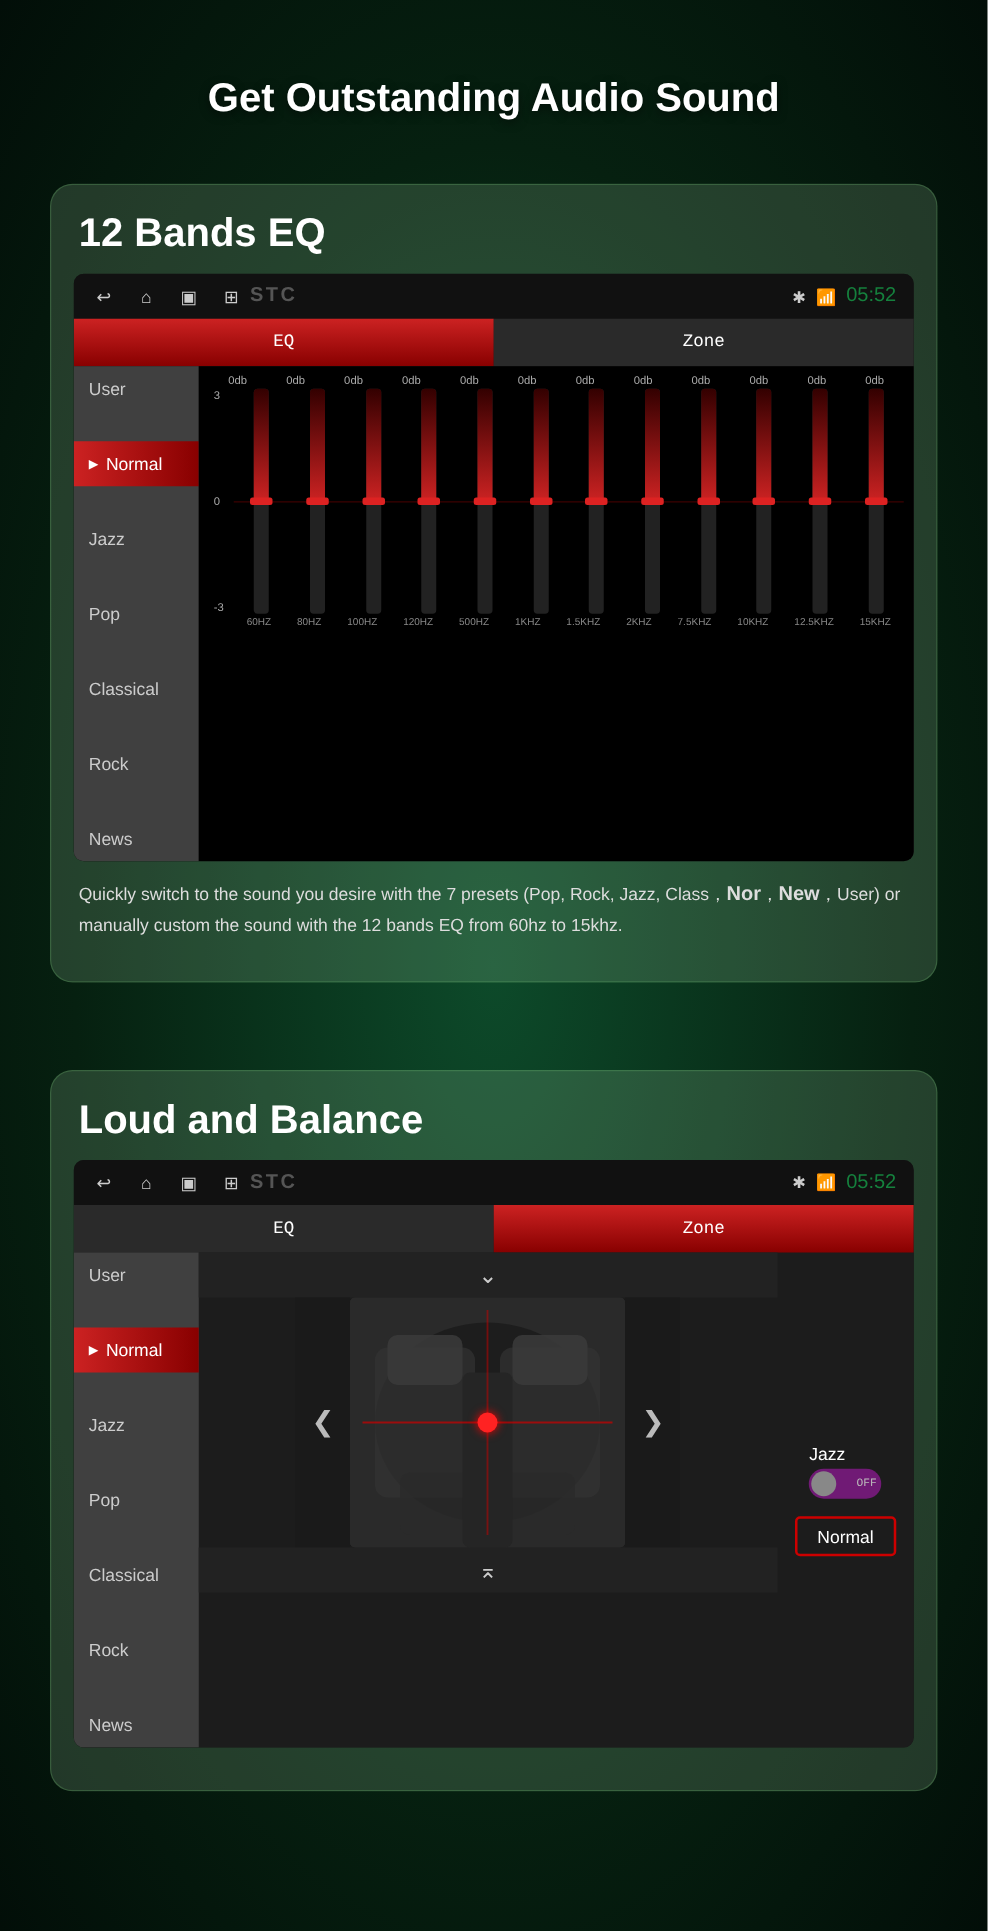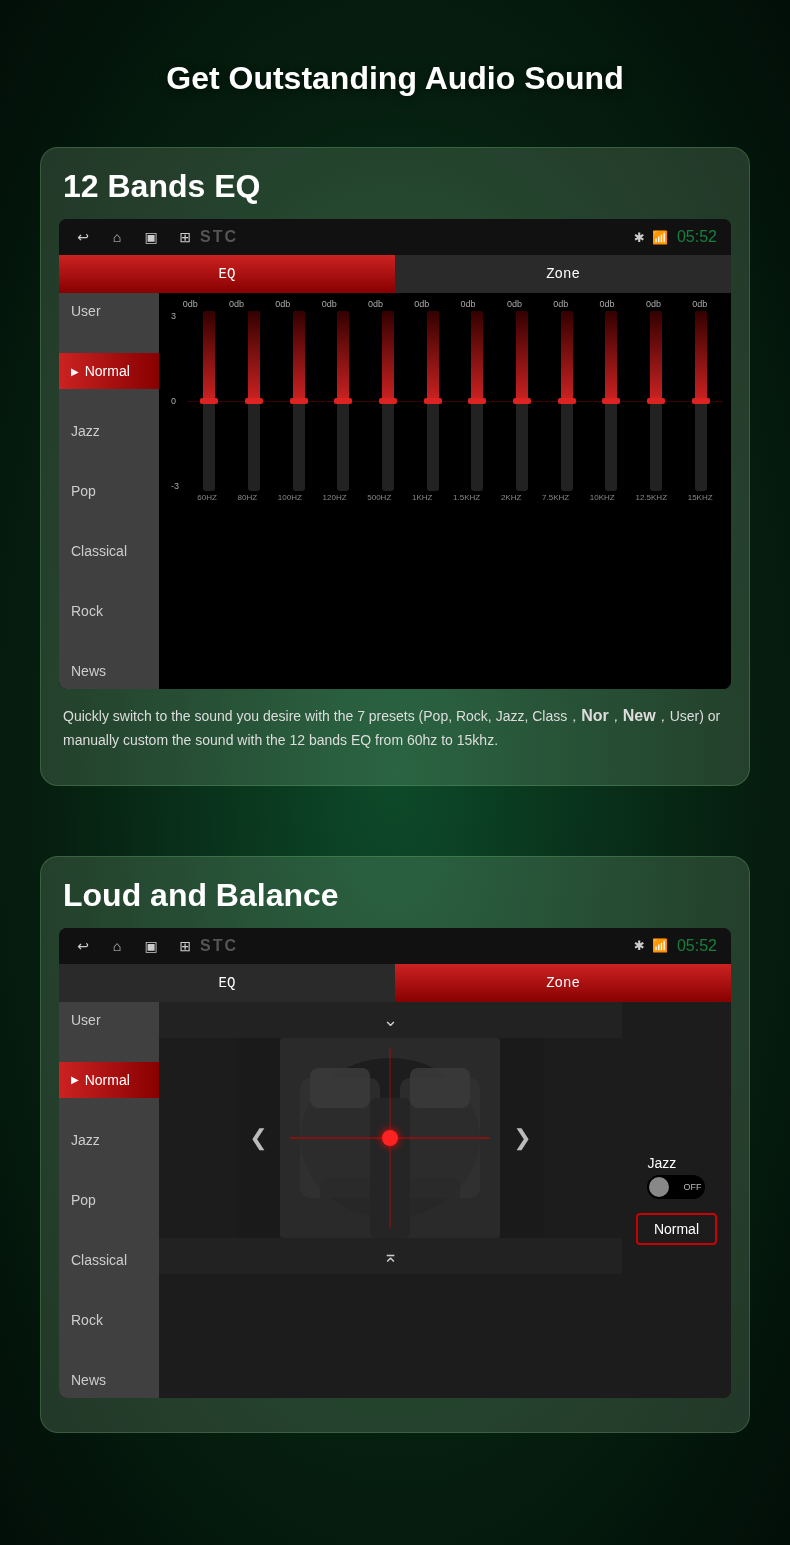--- a/index.html
+++ b/index.html
@@ -273,29 +273,30 @@
       gap: 14px;
     }
 
     .loud-label {
       font-size: 14px;
       color: #fff;
       margin-bottom: 4px;
     }
 
     .toggle-switch {
-      background: #000000;
+      background: #701a75;
       border-radius: 12px;
       width: 58px;
       height: 24px;
       position: relative;
       display: flex;
       align-items: center;
       padding: 2px;
       cursor: pointer;
+      font-family: Liberation Mono, monospace;
     }
     .toggle-knob {
       width: 20px;
       height: 20px;
       border-radius: 50%;
       background: #888;
       position: absolute;
       left: 2px;
     }
     .toggle-off-text {

